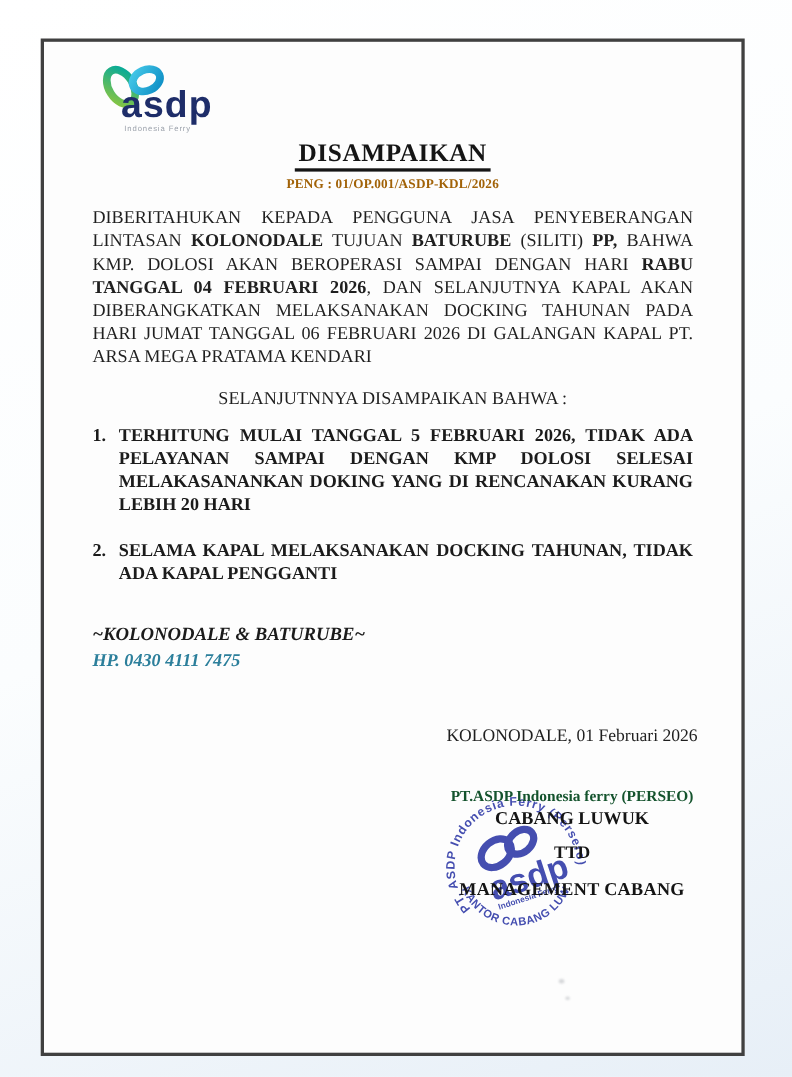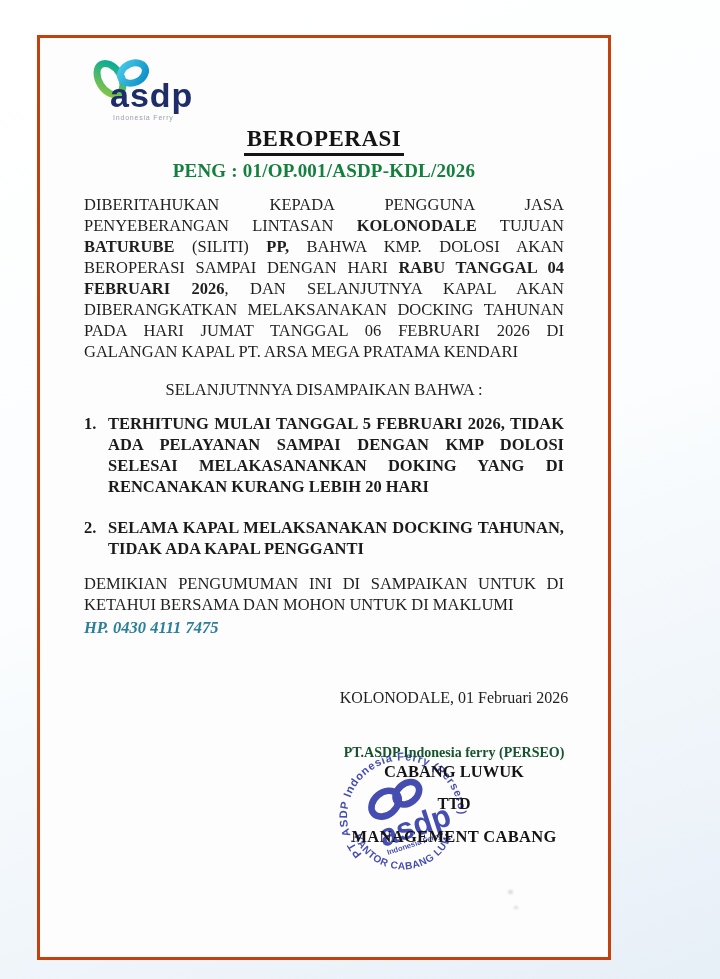--- a/index.html
+++ b/index.html
@@ -1,22 +1,22 @@
 <!DOCTYPE html>
 <html><head>
 <meta charset="utf-8">
 <style>
   html,body{margin:0;padding:0;width:720px;height:979px;overflow:hidden;}
   body{
     background:linear-gradient(160deg,#ffffff 0%,#fbfdfe 50%,#e7eff7 100%);
     font-family:"Liberation Serif","DejaVu Serif",serif;
   }
   .frame{
-    position:absolute;left:37px;top:35px;width:574px;height:925px;
-    box-sizing:border-box;border:3px solid #c2410c;background:#fdfdfd;
+    position:absolute;left:37px;top:35px;width:640px;height:925px;
+    box-sizing:border-box;border:3px solid #404040;background:#fdfdfd;
     padding:0 44px;color:#222;
   }
   
   .logo{position:relative;width:140px;height:70px;margin-top:16px;}
   .logo-swoosh{position:absolute;left:-4px;top:-2px;}
   .logo-word{
     position:absolute;left:26px;top:24px;line-height:1;
     font-family:"Liberation Sans",sans-serif;font-weight:bold;
     font-size:34px;color:#1e2d69;letter-spacing:1px;
   }
@@ -25,21 +25,21 @@
     font-family:"Liberation Sans",sans-serif;font-size:7px;
     color:#9aa0aa;letter-spacing:0.8px;
   }
   
   .title-wrap{text-align:center;margin-top:2px;}
   .title{
     display:inline-block;margin:0;padding:0 3px 1px;
     font-size:23px;font-weight:bold;letter-spacing:0.5px;color:#151515;
     border-bottom:3px solid #151515;
   }
-  .refno{margin-top:4px;font-size:19px;font-weight:600;color:#15803d;letter-spacing:0.2px;}
+  .refno{margin-top:4px;font-size:12px;font-weight:600;color:#a16207;letter-spacing:0.2px;}
   
   .para{margin:0;font-size:16.5px;line-height:21px;text-align:justify;color:#1f1f1f;}
   .p1{margin-top:12px;}
   .p2{margin-top:17px;text-align:center;}
   .li{display:flex;margin-top:13px;font-weight:bold;font-size:16.5px;line-height:21px;color:#1b1b1b;}
   .li+.li{margin-top:20px;}
   .li-num{flex:none;width:24px;}
   .li-text{flex:1;text-align:justify;}
   .closing{margin-top:14px;}
   
@@ -81,39 +81,39 @@
         </linearGradient>
       </defs>
       <ellipse cx="30" cy="27" rx="11" ry="17" fill="none" stroke="url(#lg-green)" stroke-width="7" transform="rotate(-32 30 27)"></ellipse>
       <ellipse cx="53" cy="21" rx="13" ry="9.5" fill="none" stroke="url(#lg-teal)" stroke-width="7" transform="rotate(-24 53 21)"></ellipse>
     </svg>
     <div class="logo-word">asdp</div>
     <div class="logo-tag">Indonesia Ferry</div>
   </div>
 
   <div class="title-wrap">
-    <h1 class="title">BEROPERASI</h1>
+    <h1 class="title">DISAMPAIKAN</h1>
     <div class="refno">PENG : 01/OP.001/ASDP-KDL/2026</div>
   </div>
 
   <p class="para p1"><span>DIBERITAHUKAN KEPADA PENGGUNA JASA PENYEBERANGAN LINTASAN </span><b>KOLONODALE</b><span> TUJUAN </span><b>BATURUBE</b><span> (SILITI) </span><b>PP,</b><span> BAHWA KMP. DOLOSI AKAN BEROPERASI SAMPAI DENGAN HARI </span><b>RABU TANGGAL 04 FEBRUARI 2026</b><span>, DAN SELANJUTNYA KAPAL AKAN DIBERANGKATKAN MELAKSANAKAN DOCKING TAHUNAN PADA HARI JUMAT TANGGAL 06 FEBRUARI 2026 DI GALANGAN KAPAL PT. ARSA MEGA PRATAMA KENDARI</span></p>
 
   <p class="para p2">SELANJUTNNYA DISAMPAIKAN BAHWA :</p>
 
   <div class="li">
     <span class="li-num">1.</span>
     <span class="li-text">TERHITUNG MULAI TANGGAL 5 FEBRUARI 2026, TIDAK ADA PELAYANAN SAMPAI DENGAN KMP DOLOSI SELESAI MELAKASANANKAN DOKING YANG DI RENCANAKAN KURANG LEBIH 20 HARI</span>
   </div>
   <div class="li">
     <span class="li-num">2.</span>
     <span class="li-text">SELAMA KAPAL MELAKSANAKAN DOCKING TAHUNAN, TIDAK ADA KAPAL PENGGANTI</span>
   </div>
 
-  <p class="para closing">DEMIKIAN PENGUMUMAN INI DI SAMPAIKAN UNTUK DI KETAHUI BERSAMA DAN MOHON UNTUK DI MAKLUMI</p>
 
+  <div class="route">~KOLONODALE &amp; BATURUBE~</div>
   <div class="phone first">HP. 0430 4111 7475</div>
 
   <div class="sig">
     <div class="line date">KOLONODALE, 01 Februari 2026</div>
     <div class="line company">PT.ASDP Indonesia ferry (PERSEO)</div>
     <div class="line branch">CABANG LUWUK</div>
     <div class="line ttd">TTD</div>
     <div class="line role">MANAGEMENT CABANG</div>
 
     <svg class="stamp" viewBox="0 0 140 140">

